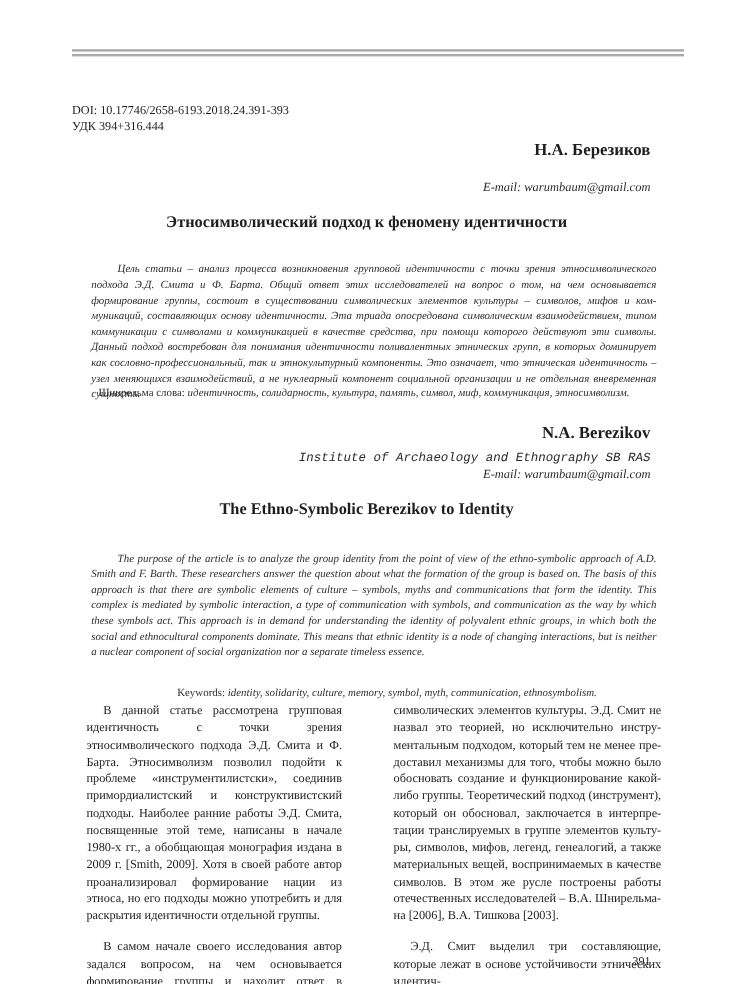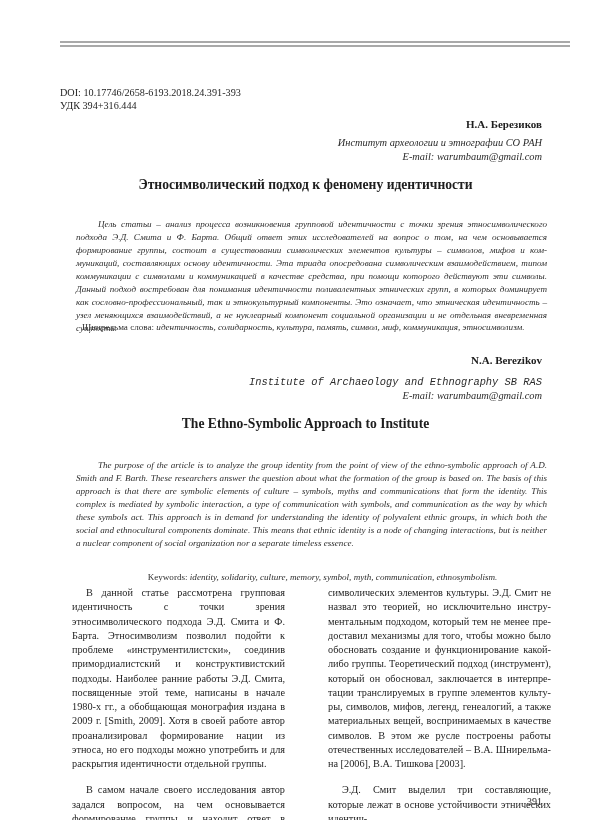--- a/index.html
+++ b/index.html
@@ -3,21 +3,21 @@
 <meta charset="utf-8">
 <style>
   html, body { margin: 0; padding: 0; background: #ffffff; }
   body { width: 611px; height: 820px; position: relative; overflow: hidden; color: #1e1e1e; }
   .page { position: absolute; left: 0; top: 0; width: 590px; height: 820px; }
   .rule { position: absolute; left: 60px; width: 510px; height: 2px; background: #a9a9a9; }
   .serif { font-family: "Liberation Serif", "DejaVu Serif", serif; }
   .abs { position: absolute; }
   .meta { left: 60px; font-size: 10.2px; line-height: 13px; }
   .right { right: 48px; text-align: right; }
-  .author { font-weight: bold; font-size: 11px; }
+  .author { font-weight: bold; font-size: 14px; }
   .inst { font-style: italic; font-size: 10.4px; line-height: 14px; color: #2a2a2a; }
   .title { left: 0; width: 611px; text-align: center; font-weight: bold; font-size: 13.6px; }
   .abstract { left: 60px; width: 503px; font-style: italic; font-size: 9.1px; line-height: 13px; text-align: justify; color: #2e2e2e; }
   .abstract p { margin: 16px; text-indent: 22px; }
   .kw { left: 60px; width: 503px; font-size: 9.1px; line-height: 13px; color: #2e2e2e; padding-left: 22px; box-sizing: border-box; }
   .kw .label { font-style: normal; }
   .kw .items { font-style: italic; }
   .col { top: 574px; font-size: 10.25px; line-height: 14.25px; text-align: justify; hyphens: manual; color: #1e1e1e; }
   .col p { margin: 12px; text-indent: 14px; }
   .col p.cont { text-indent: 0; }
@@ -30,39 +30,38 @@
 
 <div class="page serif">
 
   <div class="rule" style="top:41px;"></div>
   <div class="rule" style="top:44.5px;"></div>
 
   <div class="abs meta" style="top:86px;">DOI: 10.17746/2658-6193.2018.24.391-393</div>
   <div class="abs meta" style="top:99px;">УДК 394+316.444</div>
 
   <div class="abs right author" style="top:118px;">Н.А. Березиков</div>
-  <div class="abs right inst" style="top:136px;">Институт археологии и этнографии СО РАН</div>
   <div class="abs right inst" style="top:150px;">E-mail: warumbaum@gmail.com</div>
 
   <div class="abs title" style="top:177px;">Этносимволический подход к феномену идентичности</div>
 
   <div class="abs abstract" style="top:202px;">
     <p>Цель статьи – анализ процесса возникновения групповой идентичности с точки зрения этносимволического подхода Э.Д. Смита и Ф. Барта. Общий ответ этих исследователей на вопрос о том, на чем основывается формирование группы, состоит в существовании символических элементов культуры – символов, мифов и ком­муникаций, составляющих основу идентичности. Эта триада опосредована символическим взаимодействием, типом коммуникации с символами и коммуникацией в качестве средства, при помощи которого действуют эти символы. Данный подход востребован для понимания идентичности поливалентных этнических групп, в которых доминирует как сословно-профессиональный, так и этнокультурный компоненты. Это означает, что этниче­ская идентичность – узел меняющихся взаимодействий, а не нуклеарный компонент социальной организации и не отдельная вневременная сущность.</p>
   </div>
 
   <div class="abs kw" style="top:321px;">
     <span class="label">Шнирельма слова:</span>
     <span class="items">идентичность, солидарность, культура, память, символ, миф, коммуникация, этносимволизм.</span>
   </div>
 
   <div class="abs right author" style="top:354px;">N.A. Berezikov</div>
   <div class="abs right inst" style="top:375px;font-family:Liberation Mono, monospace;">Institute of Archaeology and Ethnography SB RAS</div>
   <div class="abs right inst" style="top:389px;">E-mail: warumbaum@gmail.com</div>
 
-  <div class="abs title" style="top:416px;">The Ethno-Symbolic Approach to Institute</div>
+  <div class="abs title" style="top:416px;">The Ethno-Symbolic Berezikov to Identity</div>
 
   <div class="abs abstract" style="top:443px;">
     <p>The purpose of the article is to analyze the group identity from the point of view of the ethno-symbolic approach of A.D. Smith and F. Barth. These researchers answer the question about what the formation of the group is based on. The basis of this approach is that there are symbolic elements of culture – symbols, myths and communications that form the identity. This complex is mediated by symbolic interaction, a type of communication with symbols, and communication as the way by which these symbols act. This approach is in demand for understanding the identity of polyvalent ethnic groups, in which both the social and ethnocultural components dominate. This means that ethnic identity is a node of changing interactions, but is neither a nuclear component of social organization nor a separate timeless essence.</p>
   </div>
 
   <div class="abs kw" style="top:571px;text-align:center;">
     <span class="label">Keywords:</span>
     <span class="items">identity, solidarity, culture, memory, symbol, myth, communication, ethnosymbolism.</span>
   </div>
 

